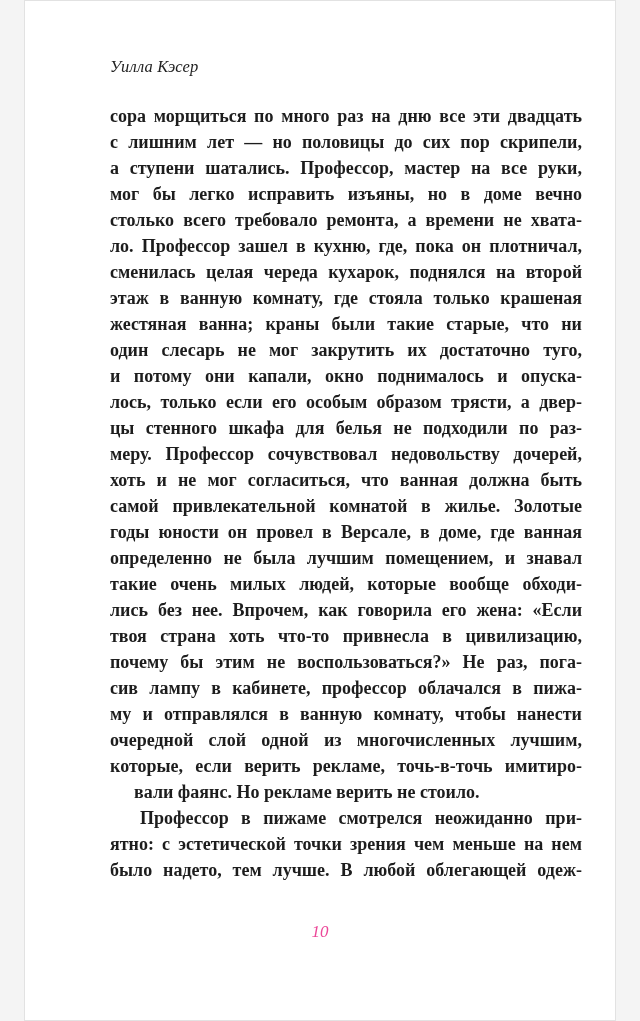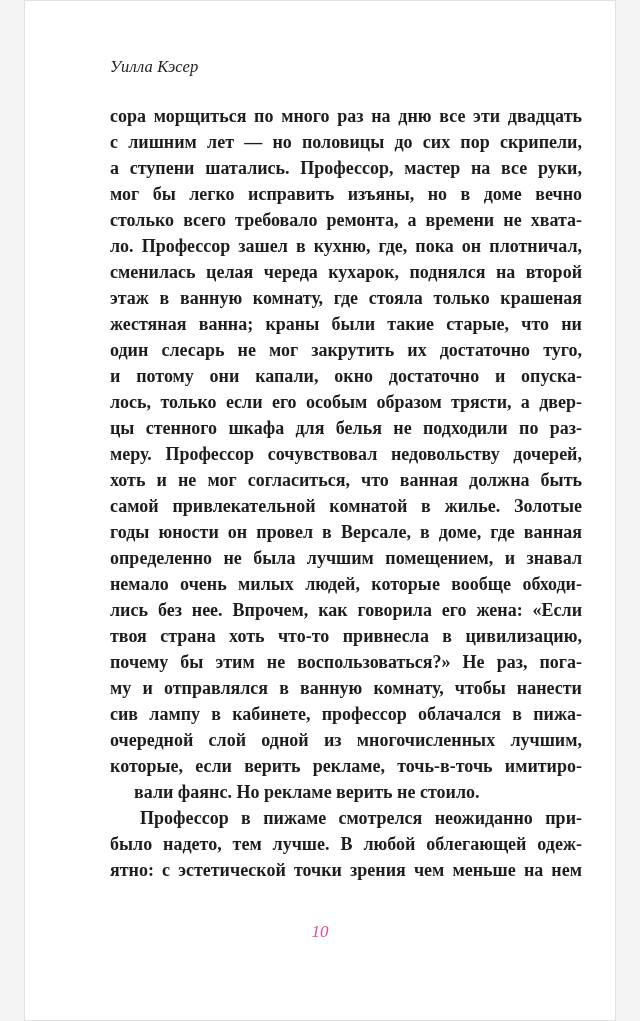--- a/index.html
+++ b/index.html
@@ -74,39 +74,39 @@
         <div class="line">сора морщиться по много раз на дню все эти двадцать</div>
         <div class="line">с лишним лет — но половицы до сих пор скрипели,</div>
         <div class="line">а ступени шатались. Профессор, мастер на все руки,</div>
         <div class="line">мог бы легко исправить изъяны, но в доме вечно</div>
         <div class="line">столько всего требовало ремонта, а времени не хвата-</div>
         <div class="line">ло. Профессор зашел в кухню, где, пока он плотничал,</div>
         <div class="line">сменилась целая череда кухарок, поднялся на второй</div>
         <div class="line">этаж в ванную комнату, где стояла только крашеная</div>
         <div class="line">жестяная ванна; краны были такие старые, что ни</div>
         <div class="line">один слесарь не мог закрутить их достаточно туго,</div>
-        <div class="line">и потому они капали, окно достаточно и опуска-</div>
+        <div class="line">и потому они капали, окно поднималось и опуска-</div>
         <div class="line">лось, только если его особым образом трясти, а двер-</div>
         <div class="line">цы стенного шкафа для белья не подходили по раз-</div>
         <div class="line">меру. Профессор сочувствовал недовольству дочерей,</div>
         <div class="line">хоть и не мог согласиться, что ванная должна быть</div>
         <div class="line">самой привлекательной комнатой в жилье. Золотые</div>
         <div class="line">годы юности он провел в Версале, в доме, где ванная</div>
         <div class="line">определенно не была лучшим помещением, и знавал</div>
-        <div class="line">немало очень милых людей, которые вообще обходи-</div>
+        <div class="line">такие очень милых людей, которые вообще обходи-</div>
         <div class="line">лись без нее. Впрочем, как говорила его жена: «Если</div>
         <div class="line">твоя страна хоть что-то привнесла в цивилизацию,</div>
         <div class="line">почему бы этим не воспользоваться?» Не раз, пога-</div>
+        <div class="line">сив лампу в кабинете, профессор облачался в пижа-</div>
         <div class="line">му и отправлялся в ванную комнату, чтобы нанести</div>
-        <div class="line">сив лампу в кабинете, профессор облачался в пижа-</div>
         <div class="line">очередной слой одной из многочисленных лучшим,</div>
         <div class="line">которые, если верить рекламе, точь-в-точь имитиро-</div>
         <div class="line ragged">вали фаянс. Но рекламе верить не стоило.</div>
       </div>
       <div class="paragraph indent">
         <div class="line">Профессор в пижаме смотрелся неожиданно при-</div>
+        <div class="line">ятно: с эстетической точки зрения чем меньше на нем</div>
         <div class="line">было надето, тем лучше. В любой облегающей одеж-</div>
-        <div class="line">ятно: с эстетической точки зрения чем меньше на нем</div>
       </div>
     </div>
 
   <div class="folio">10</div>
 </div>
 
 </body></html>

